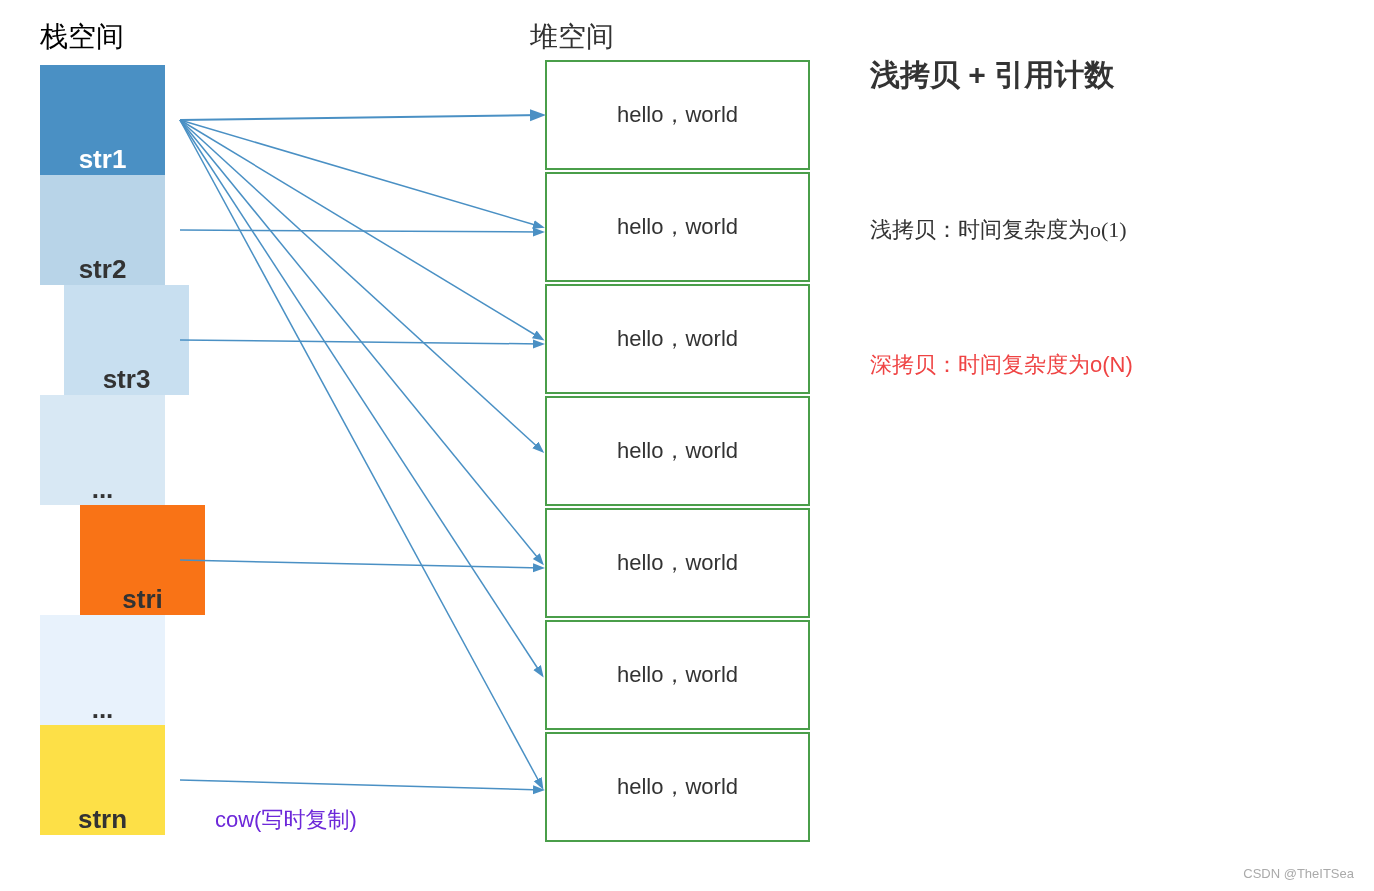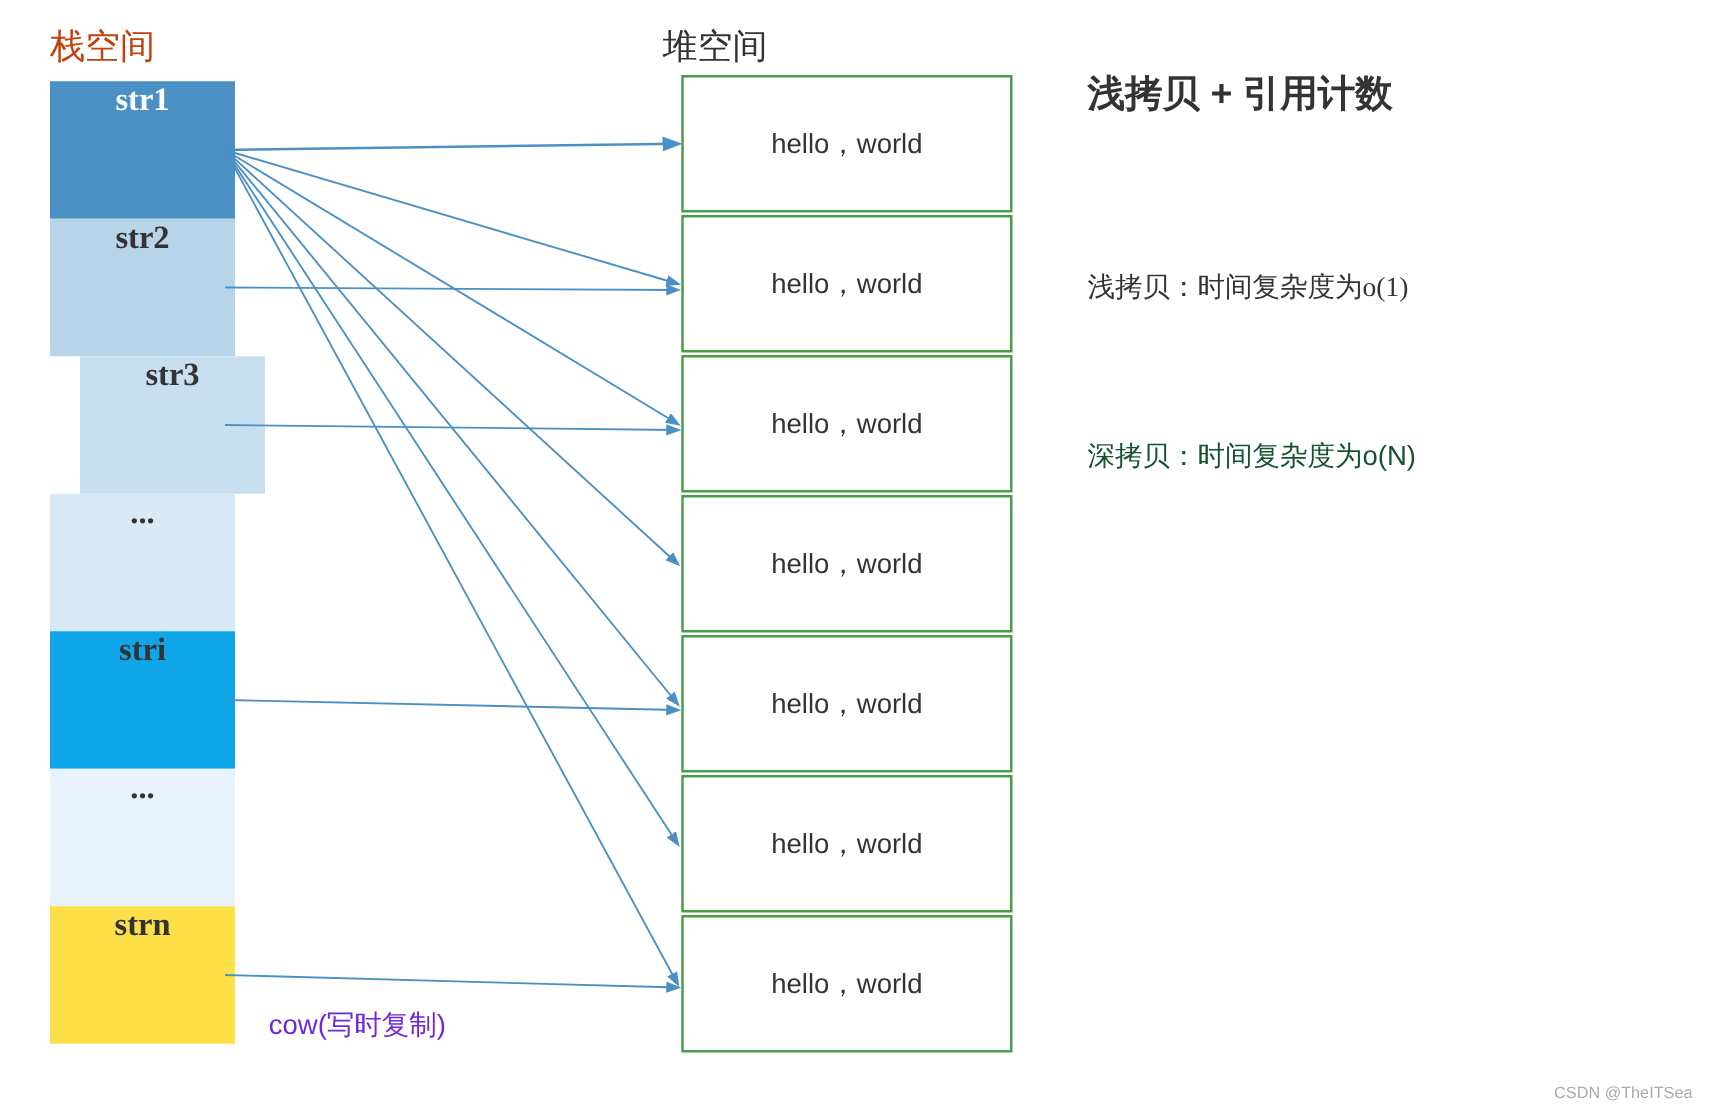--- a/index.html
+++ b/index.html
@@ -17,21 +17,21 @@
       width: 1374px;
       height: 891px;
     }
 
     
     .stack-label {
       position: absolute;
       left: 40px;
       top: 18px;
       font-size: 28px;
-      color: #c2410c;
+      color: #000000;
       font-weight: normal;
       text-align: right;
     }
 
     
     .heap-label {
       position: absolute;
       left: 530px;
       top: 18px;
       font-size: 28px;
@@ -43,41 +43,40 @@
     .stack-items {
       position: absolute;
       left: 40px;
       top: 65px;
       display: flex;
       flex-direction: column;
       gap: 0;
     }
 
     .stack-item {
-      width: 148px;
+      width: 125px;
       height: 110px;
       display: flex;
-      align-items: flex-start;
+      align-items: flex-end;
       justify-content: center;
       font-size: 26px;
       font-weight: bold;
       color: #333;
       border: none;
-      font-family: Liberation Serif, serif;
     }
 
     .stack-item.active {
       background: #4a90c4;
       color: #fff;
       font-weight: bold;
     }
     .stack-item.light1 { background: #b8d4e8; }
     .stack-item.light2 { background: #c8dff0; margin-left: 24px; }
     .stack-item.light3 { background: #d8e8f4; }
-    .stack-item.light4 { background: #0ea5e9; }
+    .stack-item.light4 { background: #f97316; margin-left: 40px; }
     .stack-item.light5 { background: #e8f2fc; }
     .stack-item.light6 { background: #fde047; }
 
     
     .heap-items {
       position: absolute;
       left: 545px;
       top: 60px;
       display: flex;
       flex-direction: column;
@@ -116,21 +115,21 @@
       font-size: 22px;
       color: #333;
       font-family: Liberation Serif, serif;
     }
 
     .annotation-deep {
       position: absolute;
       left: 870px;
       top: 350px;
       font-size: 22px;
-      color: #14532d;
+      color: #ef4444;
     }
 
     
     .cow-label {
       position: absolute;
       left: 215px;
       top: 760px;
       font-size: 22px;
       color: #6d28d9;
       margin-top: 45px;

